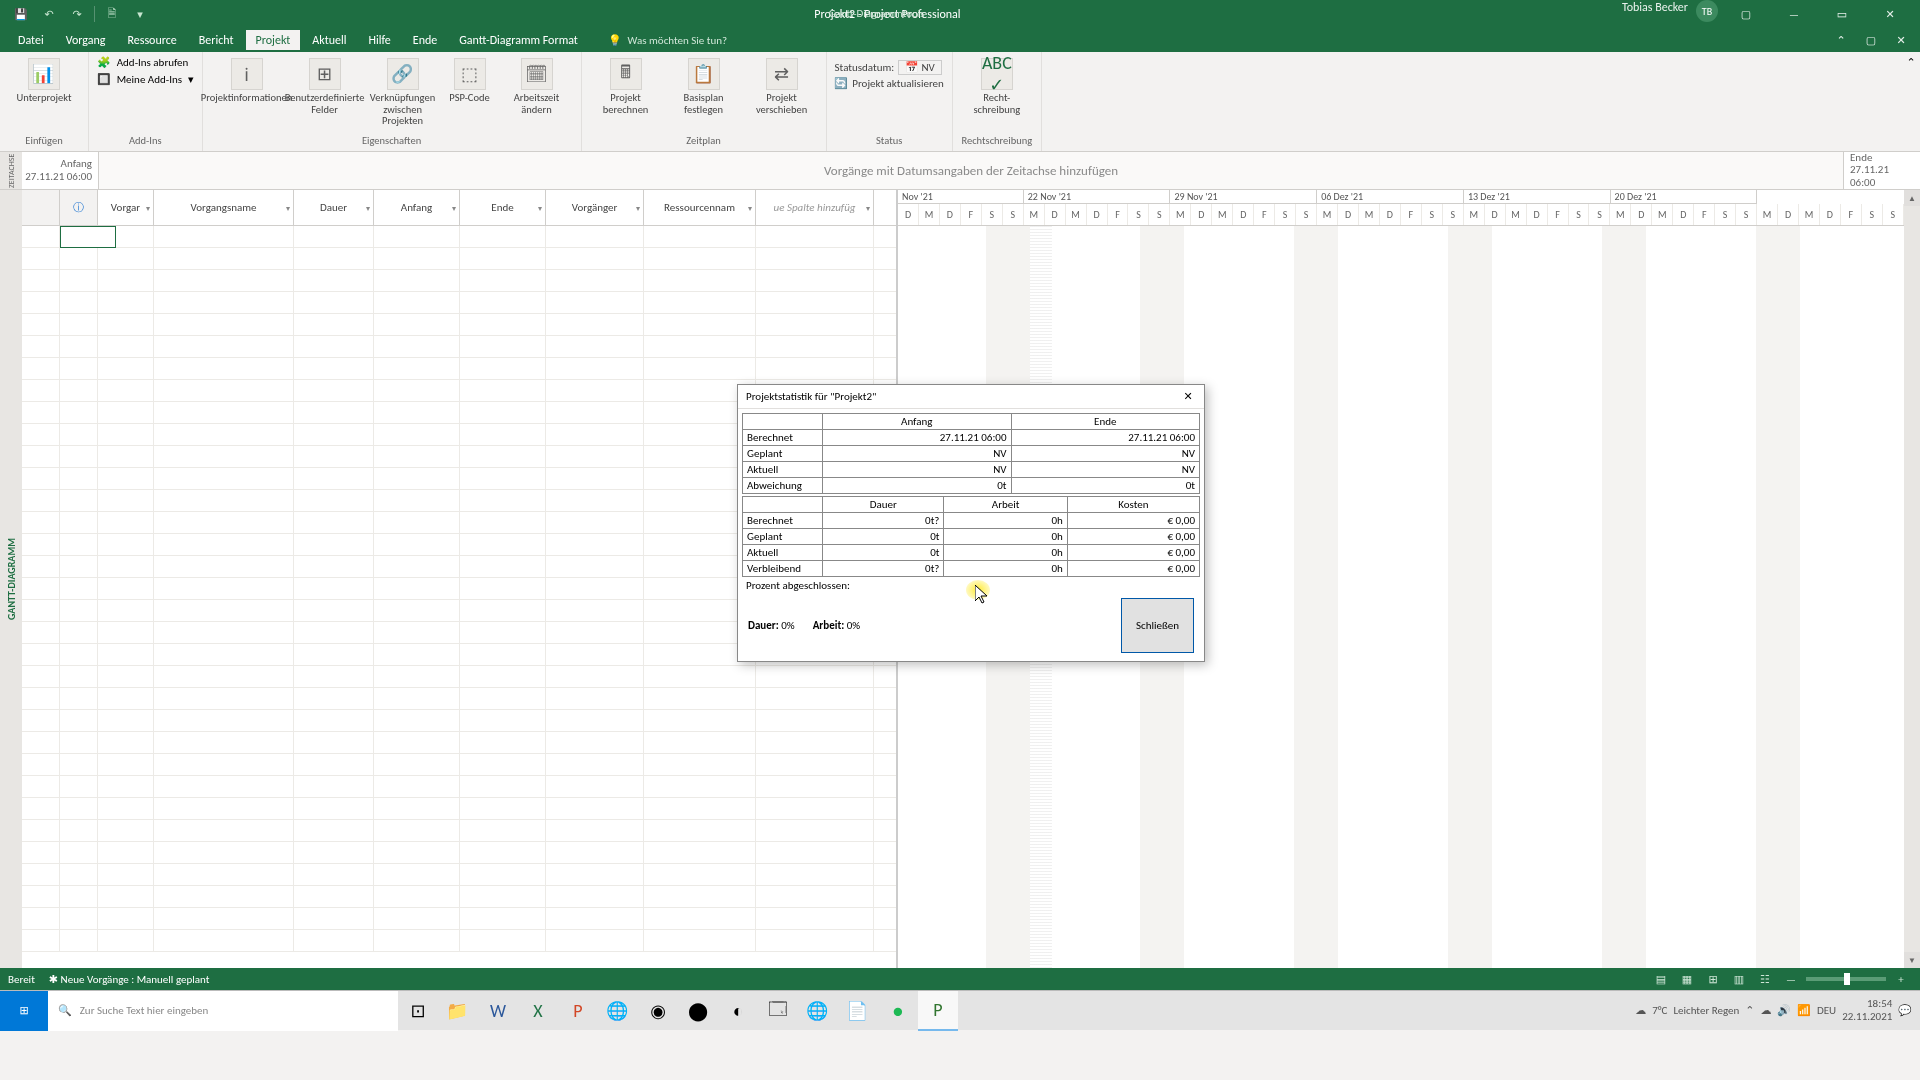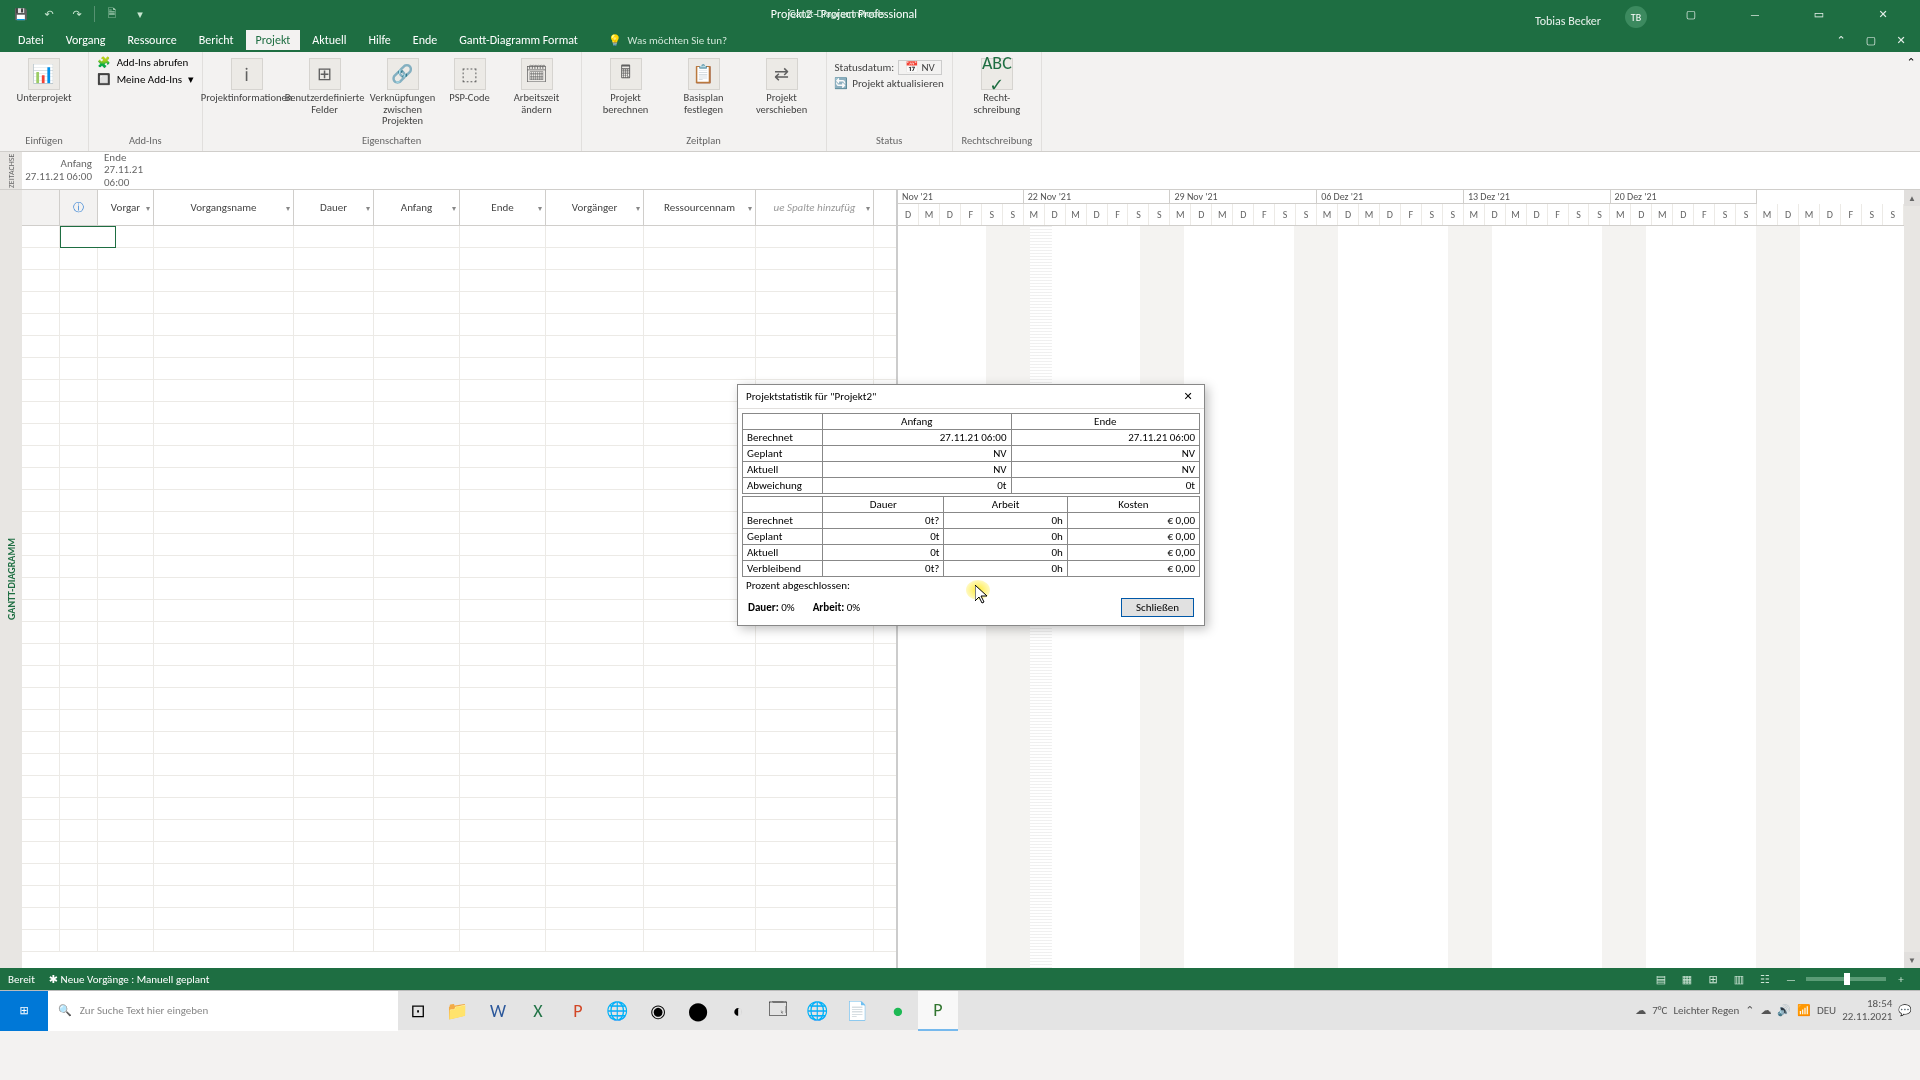--- a/index.html
+++ b/index.html
@@ -4,21 +4,21 @@
 <style>
 *{box-sizing:border-box;margin:0;padding:0;font-family:"Segoe UI",Calibri,sans-serif;font-size:11px;user-select:none}
 body{background:#f3f2f1;width:1920px;height:1080px;overflow:hidden;position:relative}
 .titlebar{height:28px;background:#1e6e42;display:flex;align-items:center;color:#fff}
 .titlebar-left{display:flex;align-items:center;gap:2px;padding-left:8px}
 .tb-icon{width:26px;height:26px;display:flex;align-items:center;justify-content:center;color:#c8e6d0}
 .tb-sep{width:1px;height:16px;background:rgba(255,255,255,.25);margin:0 2px}
 .titlebar-center{flex:1;display:flex;justify-content:center;align-items:center;position:relative}
 .gantt-tools{position:absolute;left:46%;top:0;font-size:11px;color:#cfe6d7}
 .app-title{color:#fff;font-size:12px}
-.titlebar-right{display:flex;align-items:flex-end;gap:24px;padding-right:17px}
+.titlebar-right{display:flex;align-items:flex-start;gap:8px;padding-right:10px}
 .user-name{color:#e8f1ec;font-size:12px}
 .user-avatar{width:22px;height:22px;border-radius:50%;background:#3c8a5f;display:flex;align-items:center;justify-content:center;color:#fff;font-size:10px}
 .win-btn{width:40px;height:28px;display:flex;align-items:center;justify-content:center;color:#e8f1ec}
 .menubar{height:24px;background:#1e6e42;display:flex;align-items:center;padding-left:8px;gap:2px}
 .menu-item{padding:3px 10px;color:#fff;font-size:12px}
 .menu-item.active{background:#f3f2f1;color:#1e6e42}
 .search-box{display:flex;align-items:center;margin-left:18px;color:#cfe6d7;gap:6px}
 .ribbon-collapse{margin-left:auto;display:flex;gap:4px;padding-right:6px}
 .ribbon-collapse .rc{width:26px;height:20px;display:flex;align-items:center;justify-content:center;color:#e8f1ec}
 .ribbon{height:100px;background:#f3f2f1;border-bottom:1px solid #d0cecb;display:flex}
@@ -70,21 +70,21 @@
 .dialog{position:absolute;left:737px;top:384px;width:468px;background:#fff;border:1px solid #888;box-shadow:3px 3px 10px rgba(0,0,0,.25)}
 .dlg-title{height:24px;background:#fff;display:flex;align-items:center;padding-left:8px;border-bottom:1px solid #e1dfdd}
 .dlg-close{margin-left:auto;width:32px;height:24px;display:flex;align-items:center;justify-content:center}
 .dlg-body{padding:4px}
 .stat-table{width:100%;border-collapse:collapse}
 .stat-table td,.stat-table th{border:1px solid #888;padding:1px 4px;font-size:11px;height:16px}
 .stat-table th{font-weight:normal;text-align:center}
 .stat-table .rh{text-align:left}
 .stat-table .vr{text-align:right}
 .dlg-foot{display:flex;align-items:center;padding:4px 6px;gap:18px}
-.dlg-btn{margin-left:auto;padding:2px 14px;border:1px solid #0058a8;background:#e1e1e1;font-size:11px}
+.dlg-btn{margin-left:auto;padding:20px 14px;border:1px solid #0058a8;background:#e1e1e1;font-size:11px}
 .cursor{position:absolute;left:975px;top:585px;pointer-events:none}
 .cursor-hl{position:absolute;left:966px;top:580px;width:24px;height:20px;background:radial-gradient(rgba(255,230,0,.8),rgba(255,230,0,0));border-radius:50%;pointer-events:none}
 </style>
 </head>
 <body>
 
 <div class="titlebar">
   <div class="titlebar-left">
     <div class="tb-icon">💾</div>
     <div class="tb-icon">↶</div>
@@ -219,20 +219,21 @@
   <div style="flex:1"></div>
   <div style="width:18px;display:flex;align-items:flex-start;justify-content:center;padding-top:4px">⌃</div>
 </div>
 
 <div class="timeline">
   <div class="tl-side">ZEITACHSE</div>
   <div class="tl-label">
     <div>Anfang</div>
       <div>27.11.21 06:00</div>
   </div>
+  <div class="tl-main">Vorgänge mit Datumsangaben der Zeitachse hinzufügen</div>
   <div class="tl-label" style="text-align:left;padding-left:6px">
     <div>Ende</div>
       <div>27.11.21 06:00</div>
   </div>
 </div>
 
 <div class="gantt-area">
   <div class="gantt-side-label">GANTT-DIAGRAMM</div>
   <div class="grid-pane">
     <div class="grid-header">

